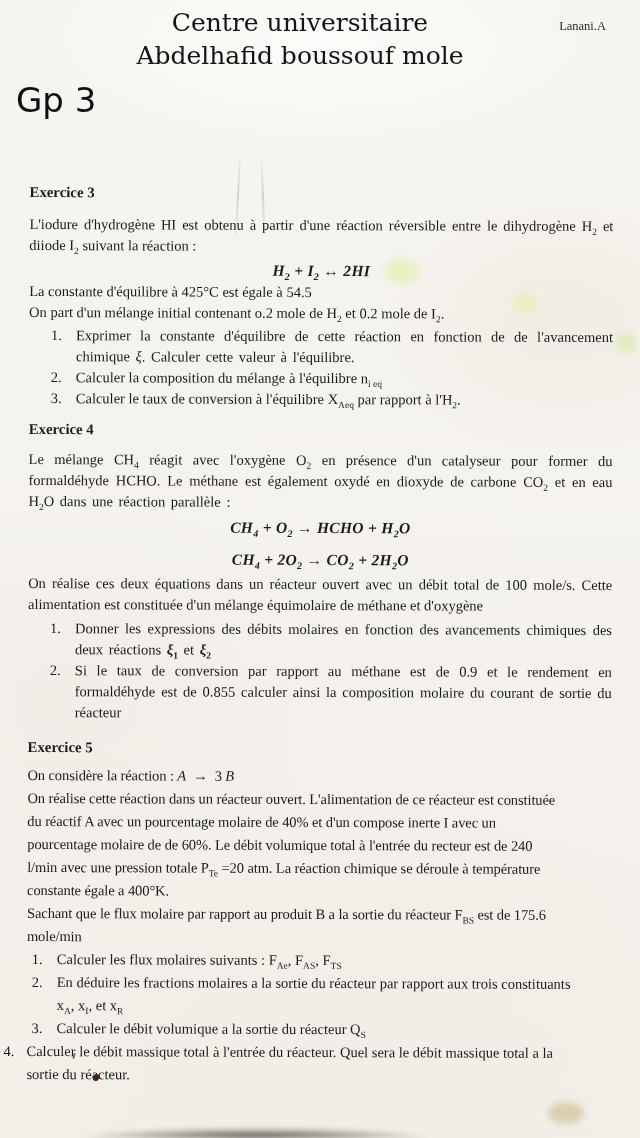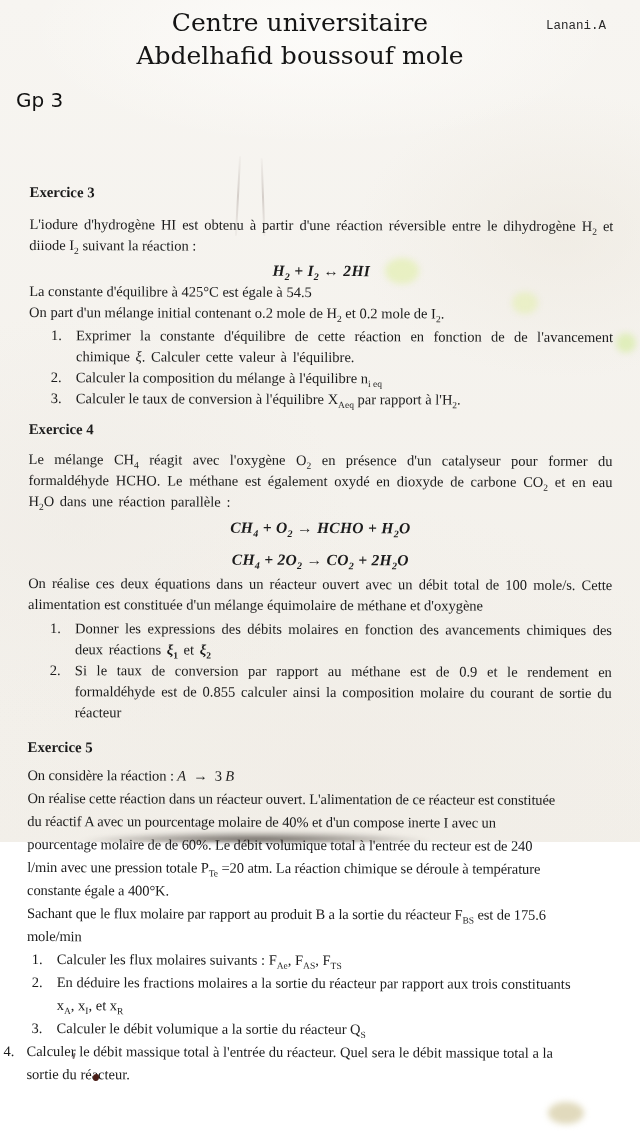--- a/index.html
+++ b/index.html
@@ -1,45 +1,45 @@
 <!DOCTYPE html>
 <html><head>
 <meta charset="utf-8">
 <style>
   html,body{margin:0;padding:0;}
   body{width:640px;height:1138px;overflow:hidden;}
 
   .page{
-    position:relative;width:640px;height:842px;
+    position:relative;width:640px;height:1138px;
     background-color:#f5f2ee;
     background-image:
       radial-gradient(ellipse 420px 160px at 50% 4%, rgba(253,252,250,0.9), rgba(253,252,250,0) 70%),
       radial-gradient(ellipse 320px 220px at 88% 28%, rgba(236,231,221,0.55), rgba(236,231,221,0) 65%),
       radial-gradient(ellipse 420px 320px at 12% 62%, rgba(238,234,228,0.5), rgba(238,234,228,0) 65%),
       radial-gradient(ellipse 520px 380px at 55% 92%, rgba(240,236,229,0.6), rgba(240,236,229,0) 72%),
       linear-gradient(#f7f5f1, #f2efe9);
     font-family:"Liberation Serif", serif;
     color:#1b1b1b;
   }
 
   .doc-header{
     position:absolute;top:6px;left:0;width:600px;
     text-align:center;
     font-family:"DejaVu Serif", serif;
     font-size:25px;line-height:33px;color:#141414;
   }
   .author{
     position:absolute;top:19px;right:34px;
-    font-family:Liberation Mono, monospace;
+    font-family:Liberation Serif, serif;
     font-size:12.5px;color:#2a2a2a;
   }
   .group-block{
     position:absolute;top:80px;left:16px;
     font-family:"DejaVu Sans", sans-serif;
-    font-size:20px;line-height:40px;color:#101010;
+    font-size:34px;line-height:40px;color:#101010;
   }
 
   .content{
     position:absolute;left:28px;top:176px;width:584px;
     font-size:14.5px;line-height:21px;
     transform:rotate(0.2deg);
   }
   .ex-heading{font-size:14.8px;font-weight:bold;margin:0;}
   .para{margin:0;}
   .just{text-align:justify;}

